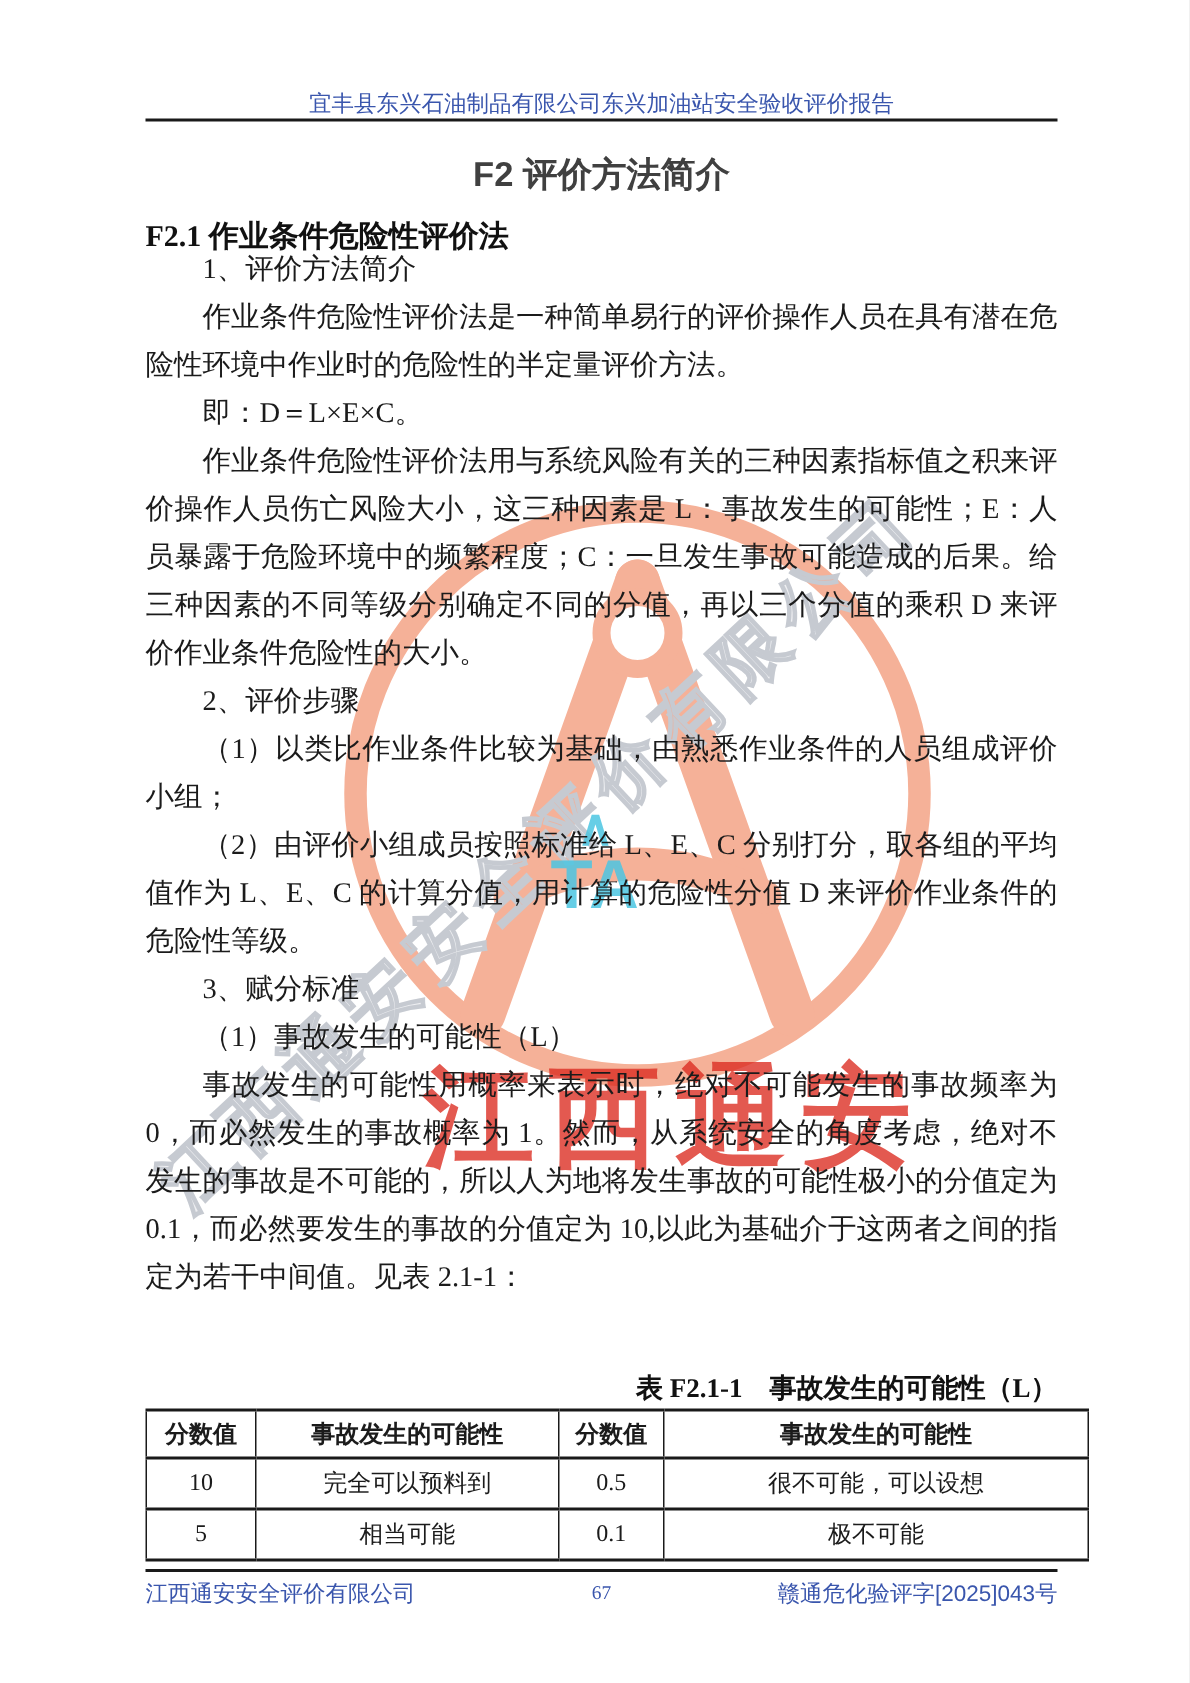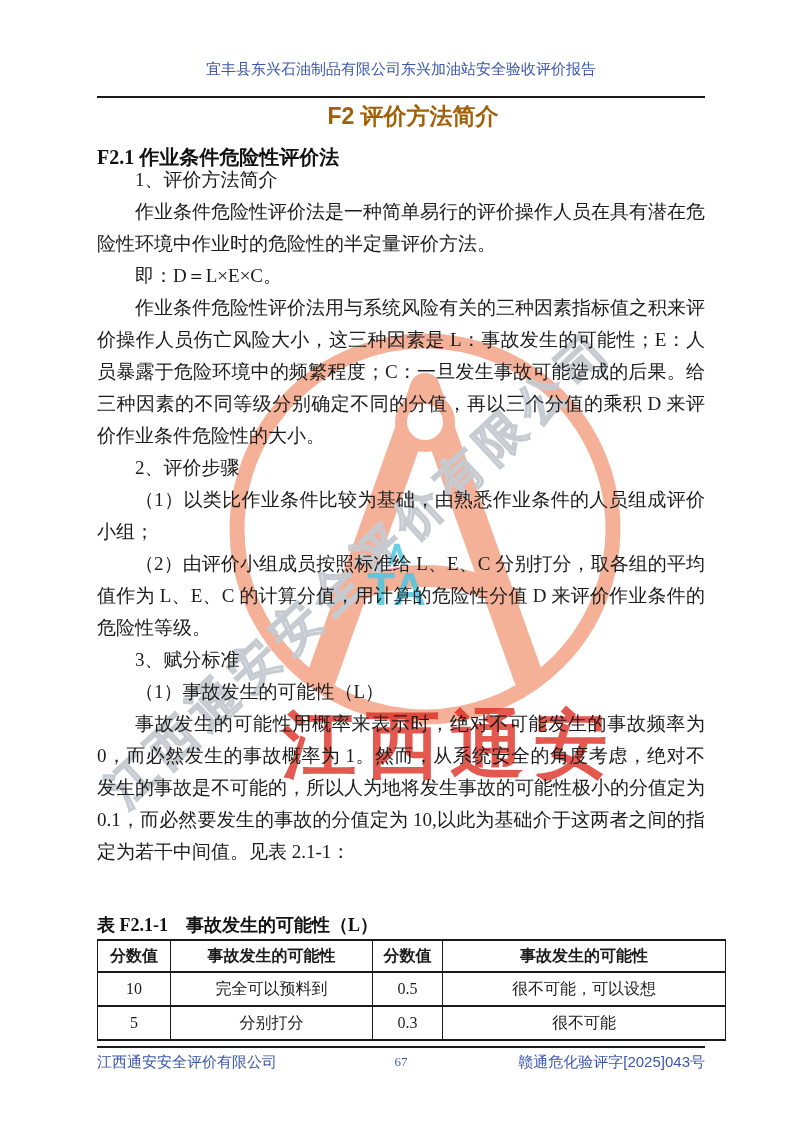--- a/index.html
+++ b/index.html
@@ -35,41 +35,41 @@
     position:absolute;left:282px;top:696px;
     font-size:74px;font-weight:bold;letter-spacing:10px;
     color:#dc2b20;opacity:.78;white-space:nowrap;text-align:center;
   }
   
   .content{position:absolute;inset:0;z-index:1;}
   .doc-header{
     position:absolute;left:97px;top:60px;width:608px;
     text-align:center;font-size:15px;
     color:#3a56ad;
-    padding-bottom:17px;border-bottom:2px solid #1a1a1a;
+    padding-bottom:0;border-bottom:2px solid #1a1a1a;
     font-family:"Liberation Sans",sans-serif;
   }
   .doc-title{
-    position:absolute;left:109px;top:101px;width:608px;
-    text-align:center;font-size:23px;font-weight:bold;color:#a16207;
+    position:absolute;left:97px;top:101px;width:608px;
+    text-align:center;font-size:23px;font-weight:bold;color:#404040;
     font-family:"Liberation Sans",sans-serif;
   }
   .section-title{
     position:absolute;left:97px;top:144px;width:608px;
     font-size:20px;font-weight:bold;color:#111;
   }
   .body-text{
     position:absolute;left:97px;top:164px;width:608px;
     font-size:19px;line-height:32px;
     text-align:justify;text-justify:inter-ideograph;
   }
   .body-text p{margin:0;text-indent:2em;}
   .table-caption{
     position:absolute;left:97px;top:913px;width:608px;
-    text-align:left;font-size:18px;font-weight:bold;color:#111;
+    text-align:right;font-size:18px;font-weight:bold;color:#111;
   }
   .possibility-table{
     position:absolute;left:97px;top:939px;width:608px;
     border-collapse:collapse;table-layout:fixed;
     font-size:16px;color:#1b1b1b;
   }
   .possibility-table td,.possibility-table th{
     border-top:2px solid #1a1a1a;border-bottom:2px solid #1a1a1a;
     border-left:1.5px solid #1a1a1a;border-right:1.5px solid #1a1a1a;
     text-align:center;vertical-align:middle;
@@ -149,23 +149,23 @@
         <th class="col-desc2">事故发生的可能性</th>
       </tr>
       <tr class="data">
         <td>10</td>
         <td>完全可以预料到</td>
         <td>0.5</td>
         <td>很不可能，可以设想</td>
       </tr>
       <tr class="data">
         <td>5</td>
-        <td>分别打分</td>
-        <td>0.3</td>
-        <td>很不可能</td>
+        <td>相当可能</td>
+        <td>0.1</td>
+        <td>极不可能</td>
       </tr>
     </tbody>
       </table>
 
     <div class="doc-footer">
       <span class="left">江西通安安全评价有限公司</span>
       <span class="center">67</span>
       <span class="right">赣通危化验评字[2025]043号</span>
     </div>
 

